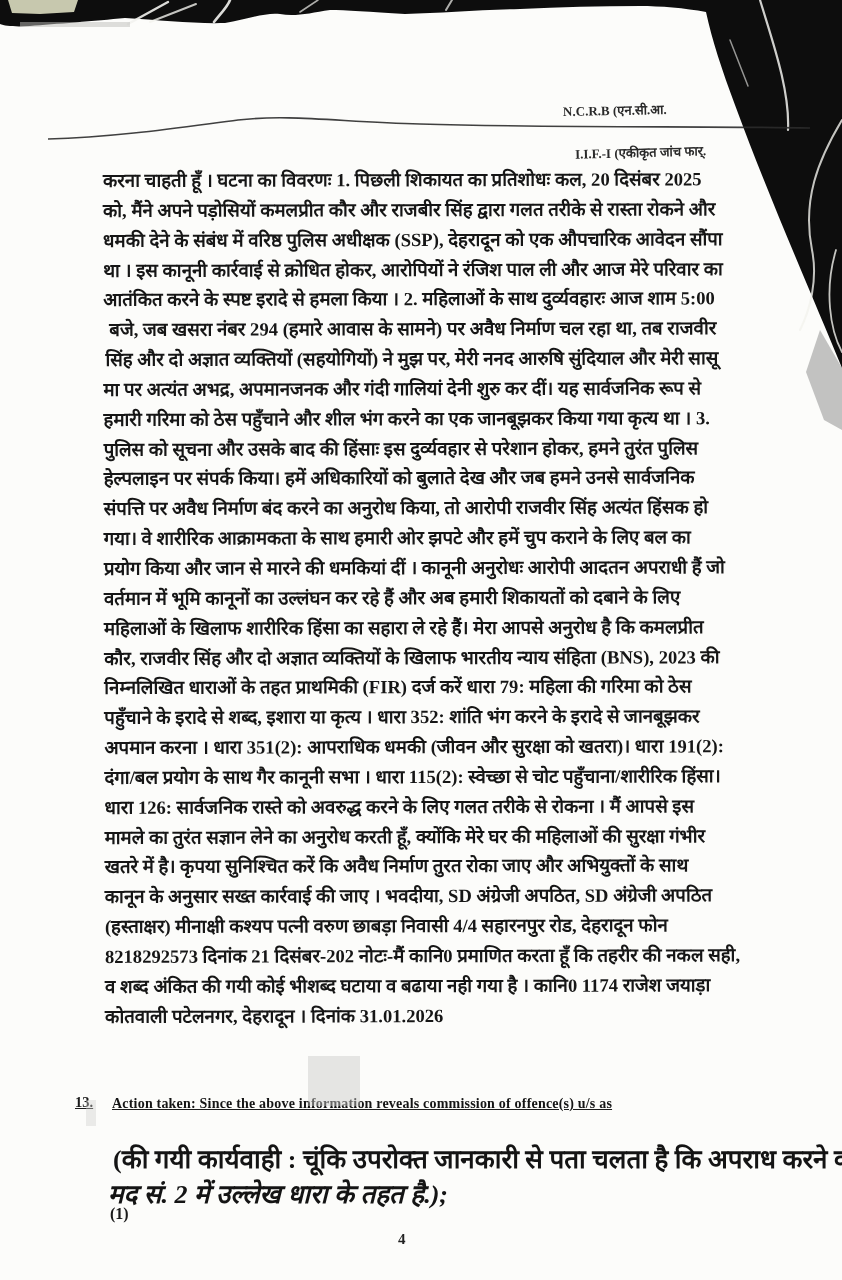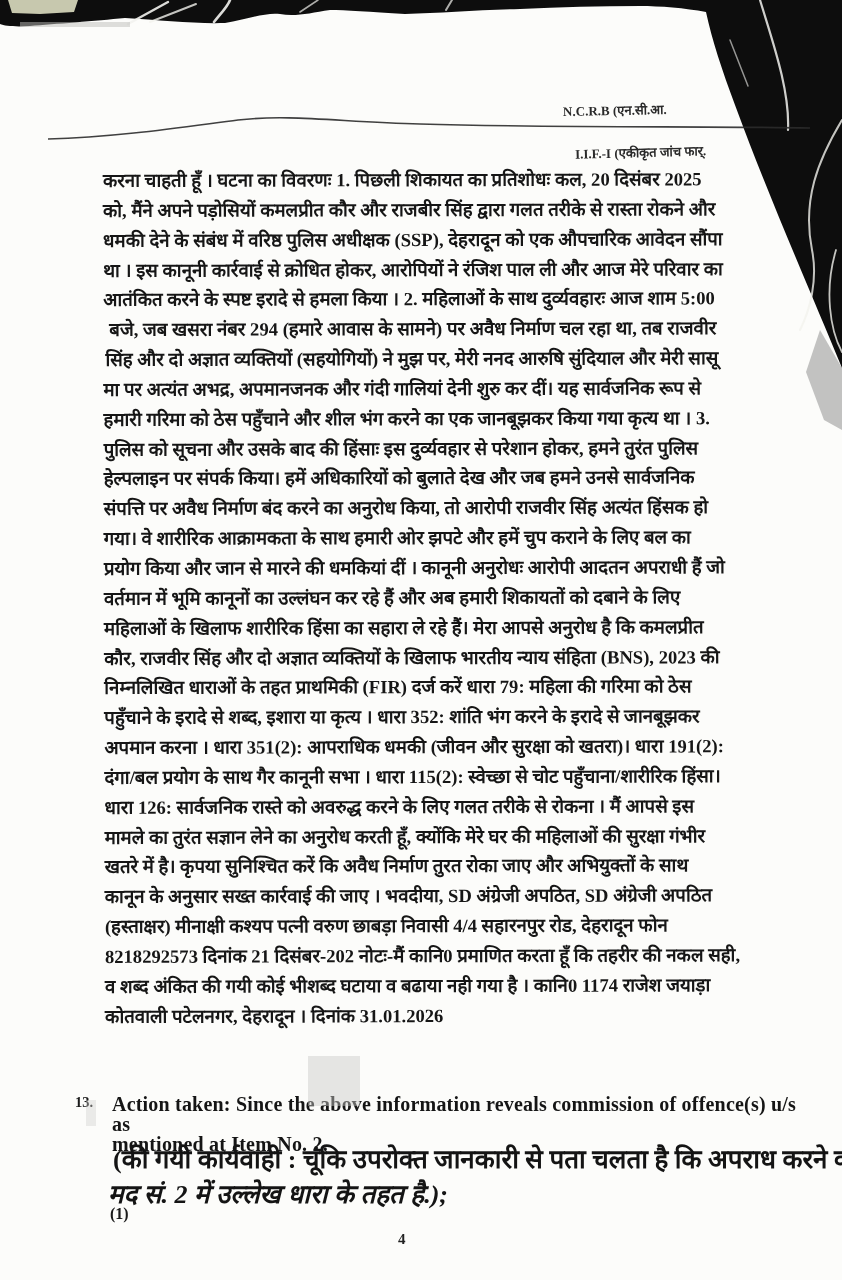--- a/index.html
+++ b/index.html
@@ -20,23 +20,23 @@
     position:absolute;left:104px;top:165px;width:700px;z-index:1;
     font-size:18.6px;line-height:29.85px;color:#161616;font-weight:600;
     transform:rotate(-0.15deg);
   }
   #main-text .tl{white-space:nowrap;height:29.85px;overflow:visible;}
   #main-text .tl:nth-child(6){padding-left:6px;}
   #main-text .tl:nth-child(7){padding-left:2px;}
   #main-text .tl:nth-child(21){padding-left:-2px;}
 
   #item13{position:absolute;left:75px;top:1094px;z-index:1;width:730px;}
-  #item13 .row{display:flex;}
+  #item13 .row{display:flex;text-decoration:underline;}
   #item13 .num{width:37px;font-weight:700;font-size:14.5px;flex:0 0 37px;}
-  #item13 .eng{font-weight:700;font-size:20px;line-height:20px;letter-spacing:.2px;color:#151515;}
+  #item13 .eng{font-weight:700;font-size:14px;line-height:20px;letter-spacing:.2px;color:#151515;}
   .hline{font-weight:700;font-size:26px;color:#141414;white-space:nowrap;}
   #h13-1{position:absolute;left:113px;top:1140px;}
   #h13-2{position:absolute;left:108px;top:1175px;font-style:italic;}
   #sub1{position:absolute;left:110px;top:1205px;font-weight:700;font-size:16px;}
 
   #page-num{position:absolute;left:398px;top:1231px;z-index:1;font-size:15px;font-weight:600;color:#222;}
 </style>
 </head>
 <body>
 
@@ -73,21 +73,20 @@
   <div class="tl">8218292573 दिनांक 21 दिसंबर-202 नोटः-मैं कानि0 प्रमाणित करता हूँ कि तहरीर की नकल सही,</div>
   <div class="tl">व शब्द अंकित की गयी कोई भीशब्द घटाया व बढाया नही गया है । कानि0 1174 राजेश जयाड़ा</div>
   <div class="tl">कोतवाली पटेलनगर, देहरादून । दिनांक 31.01.2026</div>
 </div>
 
 <div id="item13">
   <div class="row">
     <div class="num">13.</div>
     <div class="eng">
       <div>Action taken: Since the above information reveals commission of offence(s) u/s as</div>
-      <div>mentioned at Item No. 2.</div>
     </div>
   </div>
 </div>
 <div class="hline" id="h13-1">(की गयी कार्यवाही : चूंकि उपरोक्त जानकारी से पता चलता है कि अपराध करने का तरीका</div>
 <div class="hline" id="h13-2">मद सं. 2 में उल्लेख धारा के तहत है.);</div>
 <div id="sub1">(1)</div>
 
 <div id="page-num">4</div>
 
 <svg id="artifacts" viewBox="0 0 842 1280" xmlns="http://www.w3.org/2000/svg">

